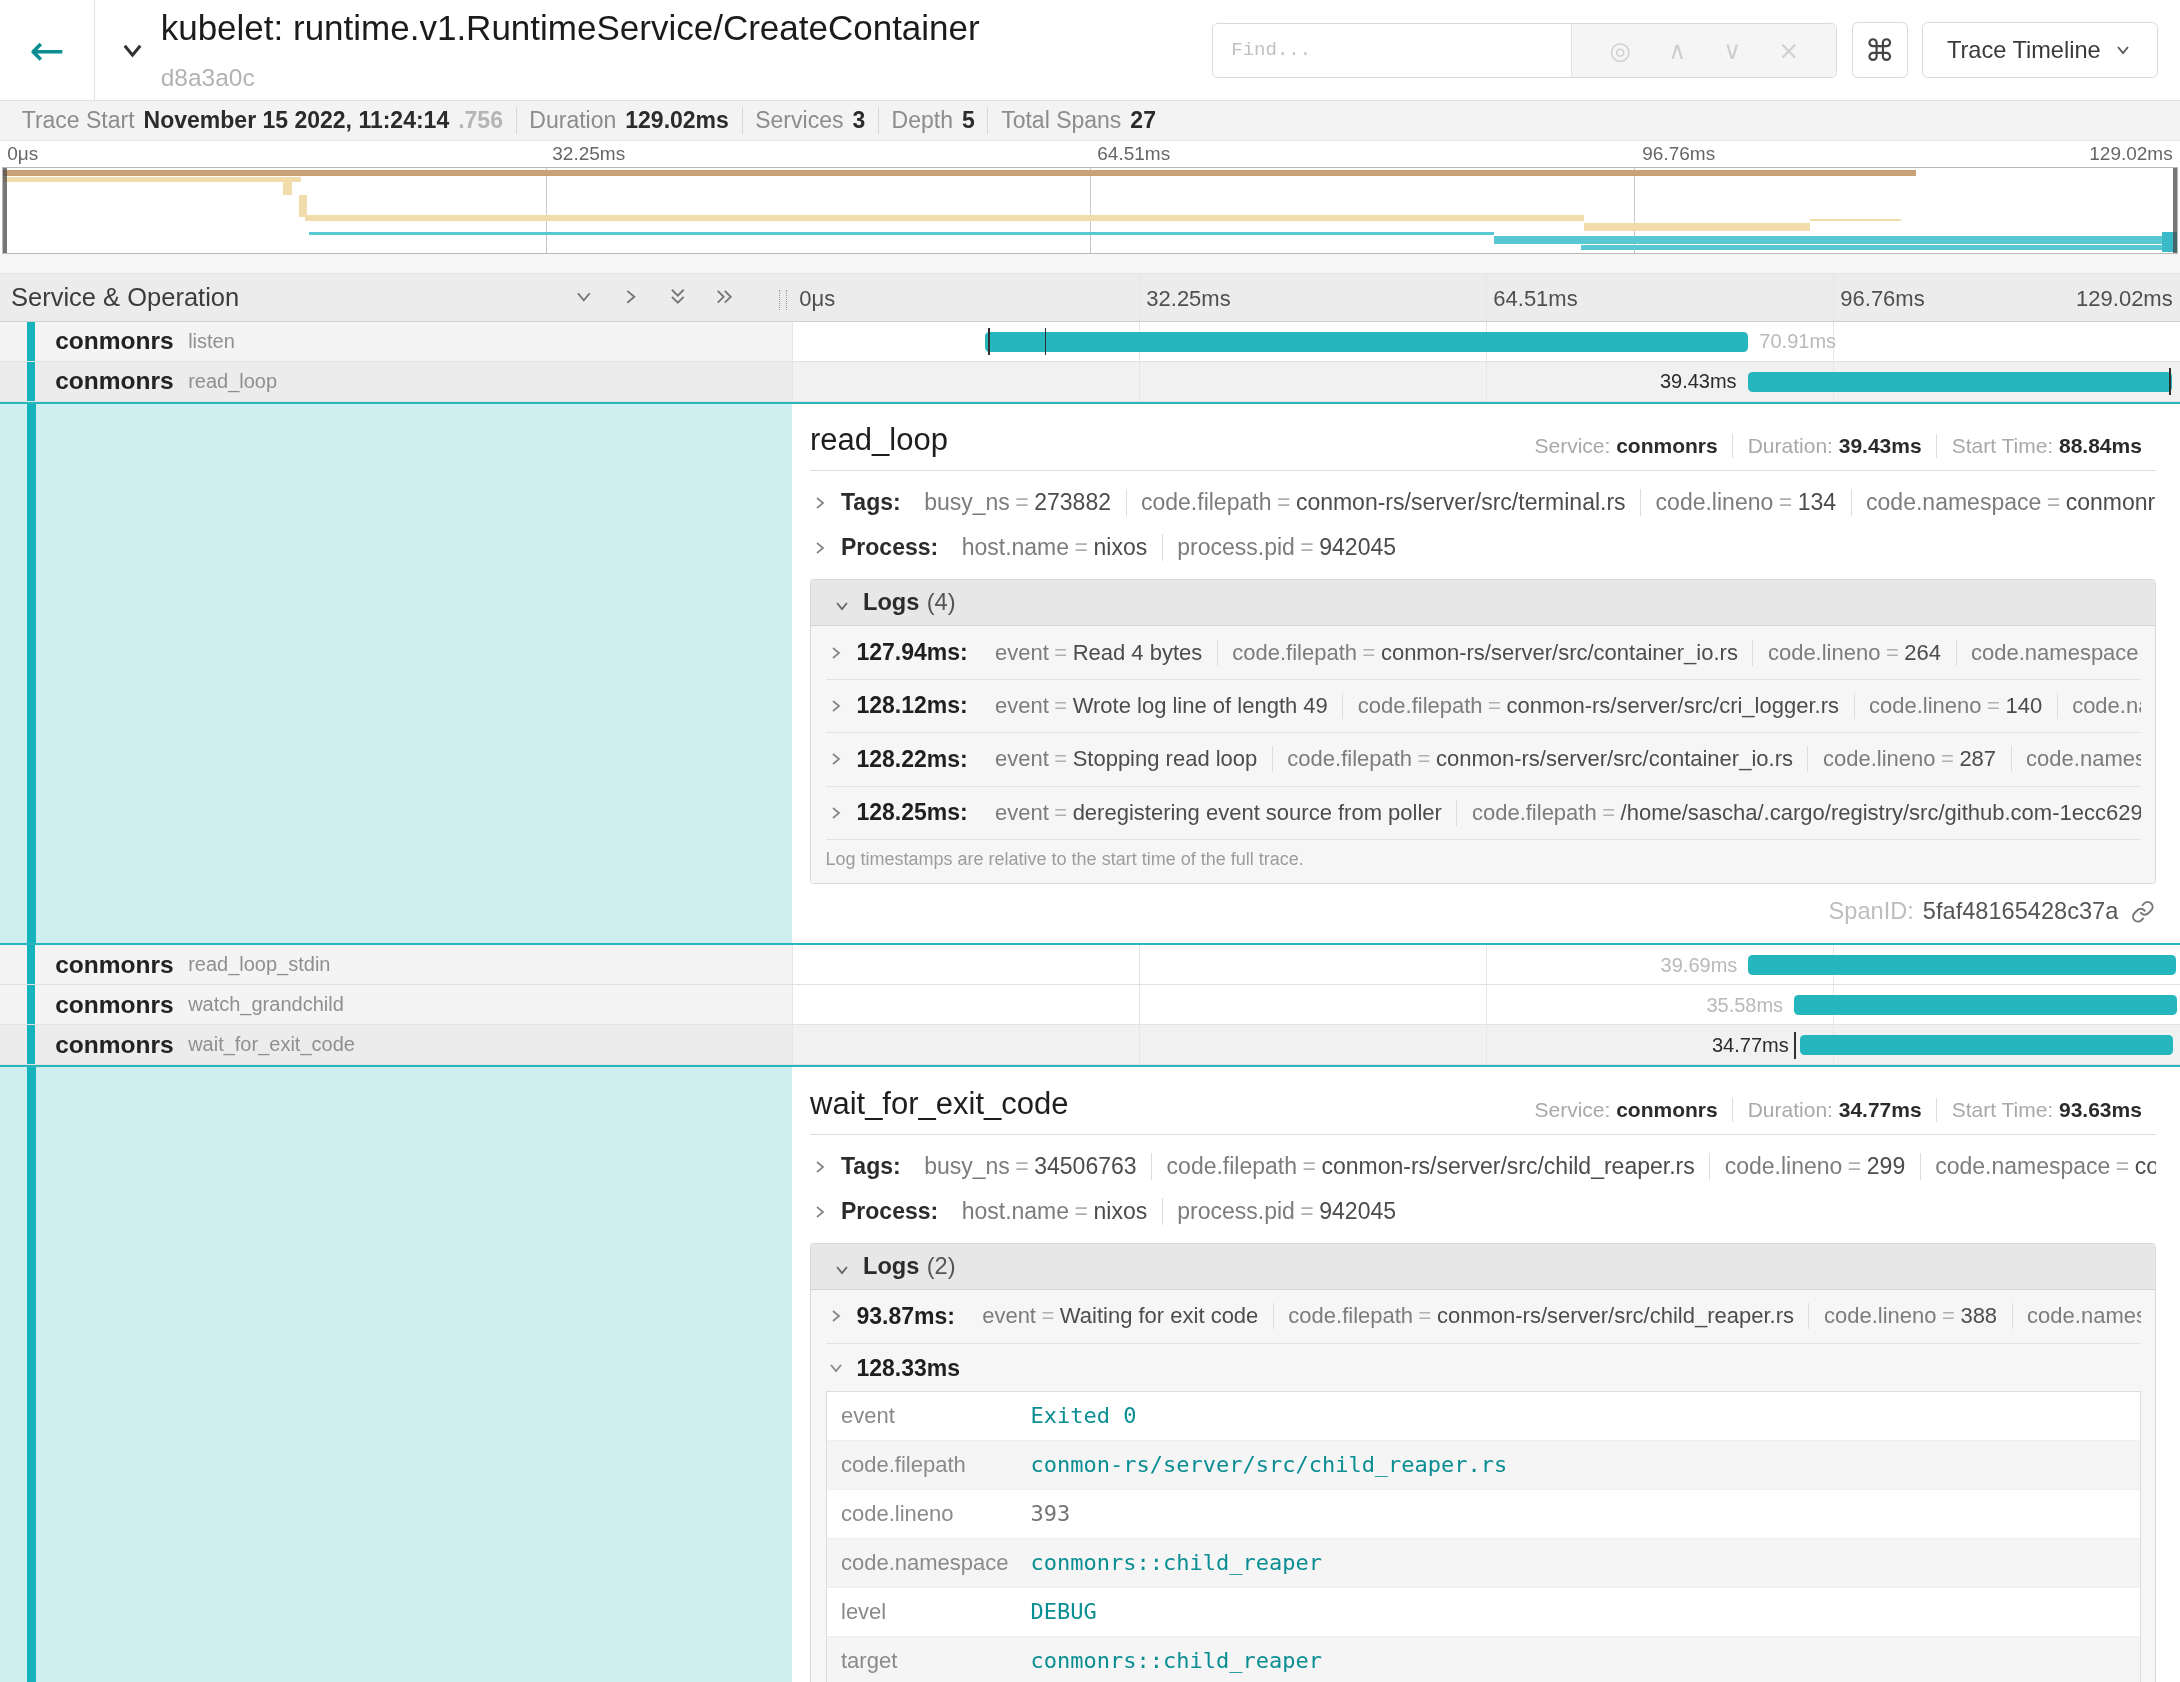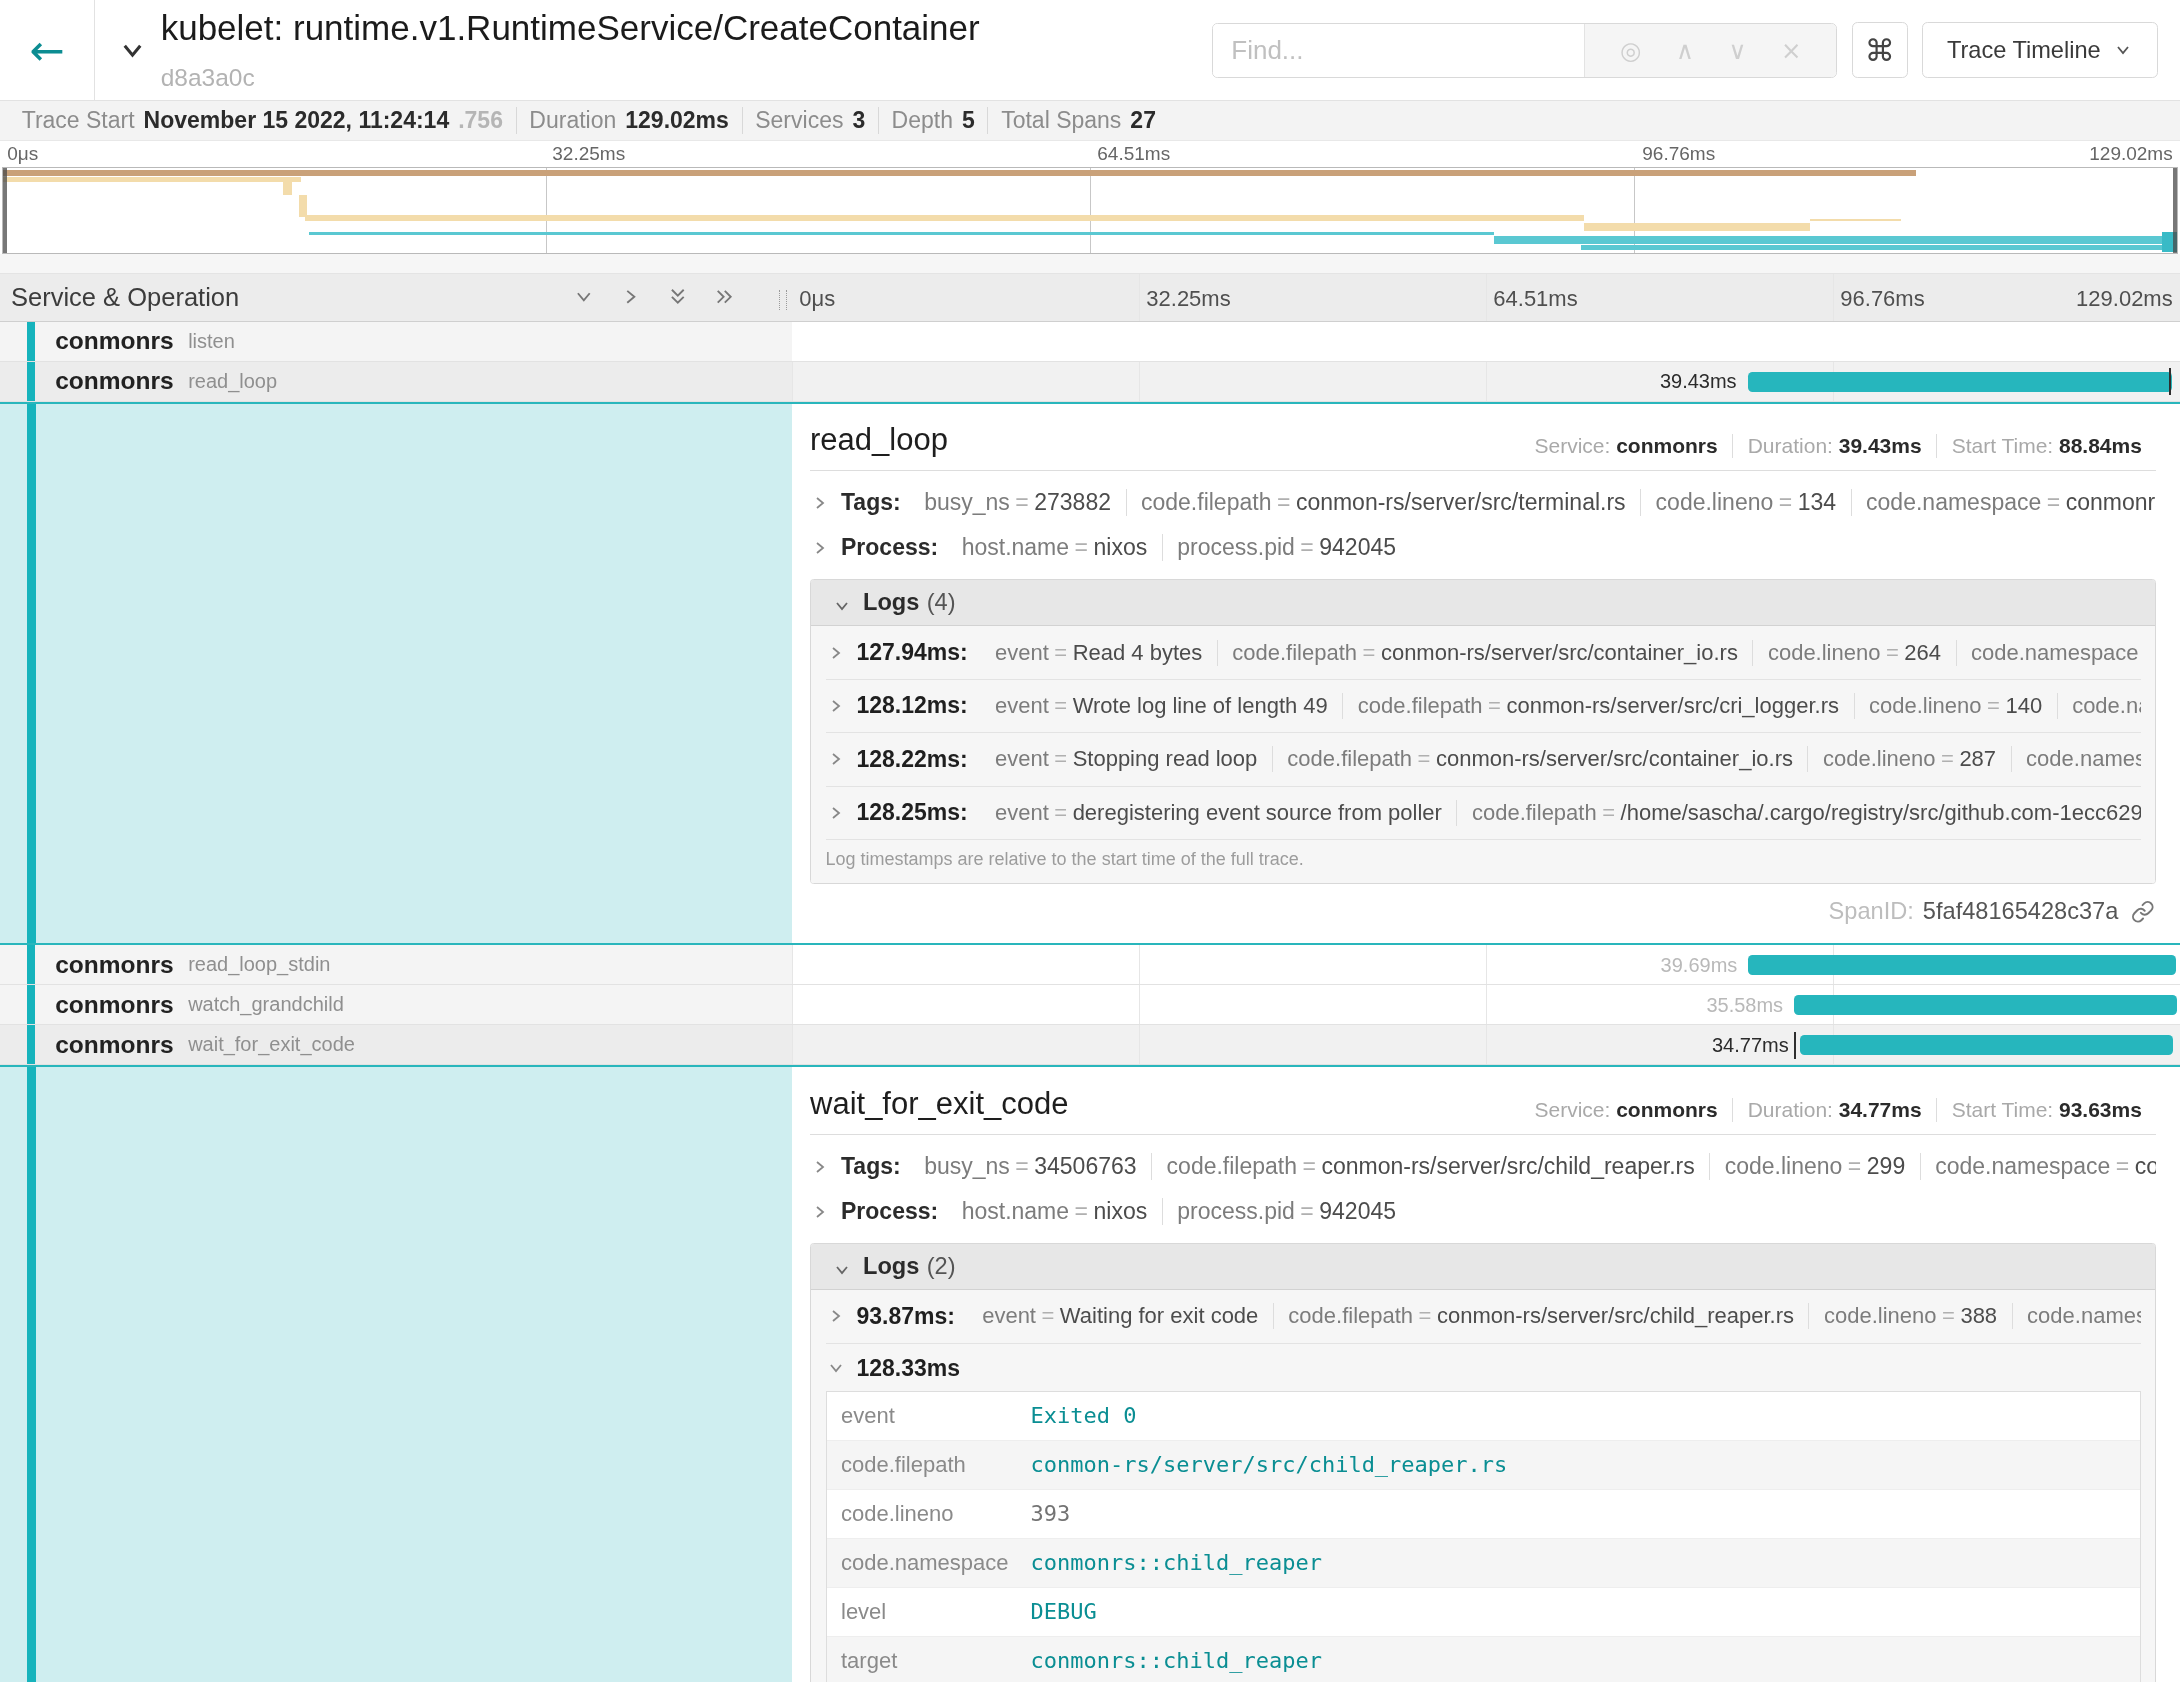--- a/index.html
+++ b/index.html
@@ -10,22 +10,22 @@
   
   .top-header { height:100px; display:flex; align-items:center; position:relative; background:#fff; }
   .back-btn { width:95px; height:100px; display:flex; align-items:center; justify-content:center;
     font-family:"DejaVu Sans",sans-serif; font-size:42px; color:#0c8d92; cursor:pointer; border-right:0.9px solid #e2e2e2; }
   .title-chevron { margin:0 12.7px 0 22px; display:flex; align-items:center; }
   .title-block { display:flex; flex-direction:column; justify-content:center;gap:12px; }
   .trace-title { font-size:35px; color:#1b1b1b; letter-spacing:0; }
   .trace-id { font-size:24.5px; color:#b3b3b3; margin-top:3.6px; }
   .header-right { position:absolute; right:22px; top:22px; display:flex; align-items:center; gap:14.5px; }
   .find-box { display:flex; width:625px; height:55px; border:0.9px solid #d9d9d9; border-radius:5.5px; overflow:hidden; background:#fff; }
-  .find-input { flex:1; border:none; outline:none; font-size:26px; padding:0 18px; color:#444;
-    font-family:Liberation Sans, sans-serif; }
+  .find-input { flex:1; border:none; outline:none; font-size:19px; padding:0 18px; color:#444;
+    font-family:Liberation Mono, monospace; }
   .find-input::placeholder { color:#c0c0c0; }
   .find-controls { width:265px; background:#f5f5f5; border-left:0.9px solid #e3e3e3; display:flex; align-items:center; justify-content:space-evenly; }
   .find-controls .ficon { font-family:"DejaVu Sans",sans-serif; font-size:24.5px; color:#cfcfcf; cursor:pointer; }
   .sq-btn { width:56px; height:56px; border:0.9px solid #d9d9d9; border-radius:5.5px; background:#fff;
     display:flex; align-items:center; justify-content:center; font-family:"DejaVu Sans",sans-serif;
     font-size:30px; color:#444; cursor:pointer; }
   .view-btn { height:56px; border:0.9px solid #d9d9d9; border-radius:5.5px; background:#fff; padding:0 23.6px;
     display:flex; align-items:center; gap:12.7px; font-size:23.6px; color:#3a3a3a; cursor:pointer; }
 
   
@@ -256,20 +256,30 @@
       </div>
   </div>
 
   <div id="rows-container">
       <div class="span-row">
         <div class="name-cell">
           <div class="accent"></div>
           <span class="svc">conmonrs</span>
           <span class="op">listen</span>
         </div>
+        <div class="time-cell">
+          <div class="grid-v" style="left: 0%;"></div>
+          <div class="grid-v" style="left: 25%;"></div>
+          <div class="grid-v" style="left: 50%;"></div>
+          <div class="grid-v" style="left: 75%;"></div>
+          <div class="span-bar" style="left: 13.9%; width: 55%;"></div>
+          <div class="bar-tick" style="left: 14.1%;"></div>
+          <div class="bar-tick" style="left: 18.2%;"></div>
+          <span class="dur-label muted" style="left: calc(68.9% + 11px);">70.91ms</span>
+        </div>
       </div>
       <div class="span-row sel">
         <div class="name-cell">
           <div class="accent"></div>
           <span class="svc">conmonrs</span>
           <span class="op">read_loop</span>
         </div>
         <div class="time-cell">
           <div class="grid-v" style="left: 0%;"></div>
           <div class="grid-v" style="left: 25%;"></div>

